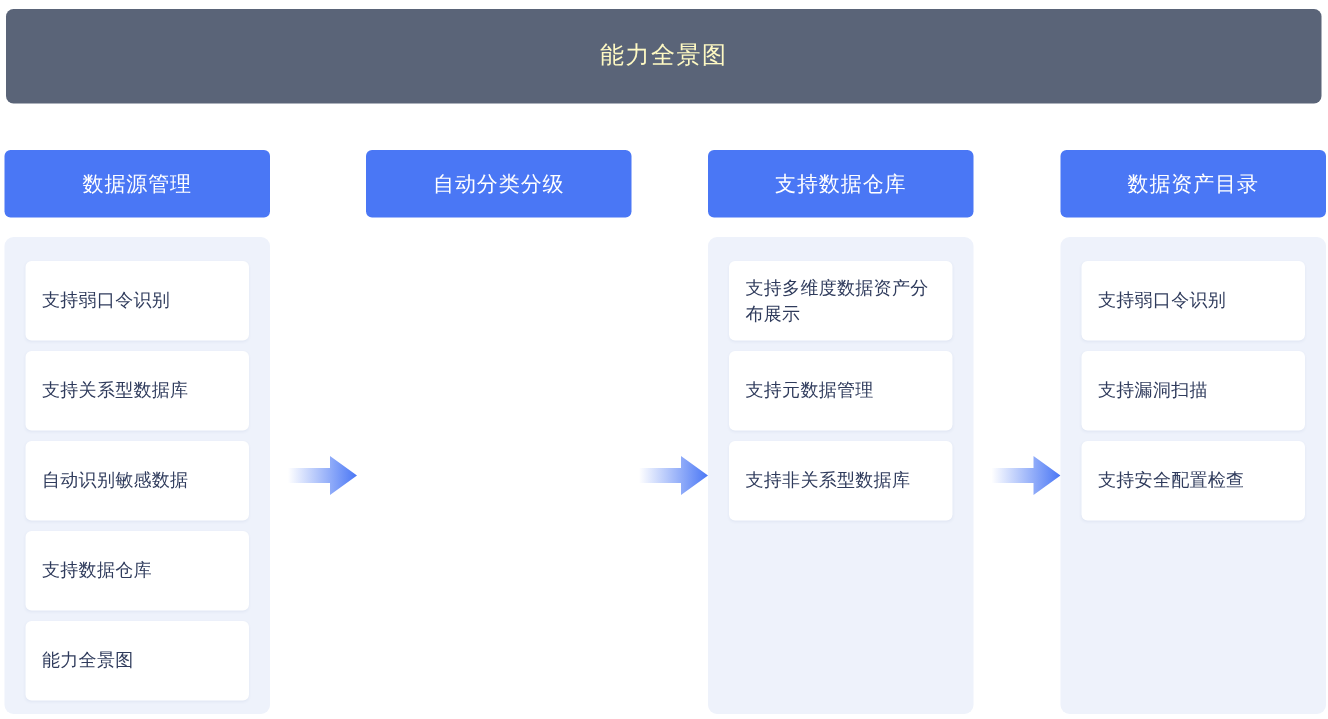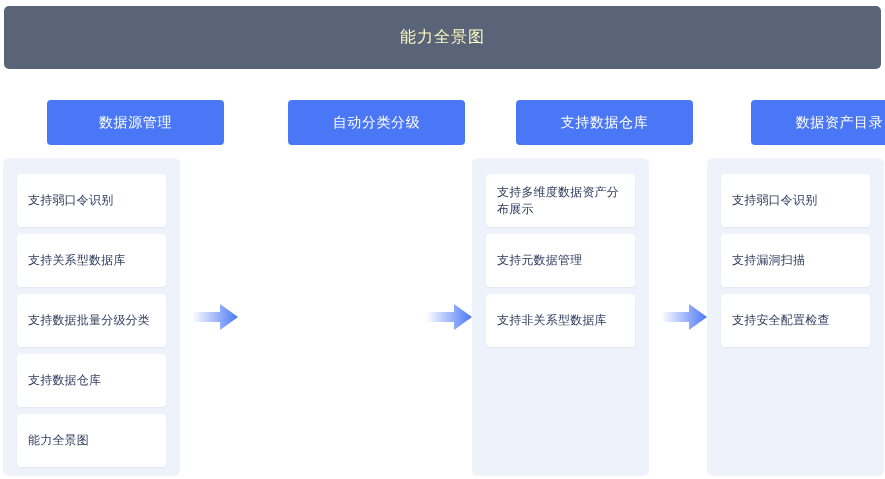--- a/index.html
+++ b/index.html
@@ -64,21 +64,20 @@
 
   .col-header {
     width: 100%;
     height: 45px;
     background: #4a77f5;
     border-radius: 4px;
     display: flex;
     align-items: center;
     justify-content: center;
     box-sizing: border-box;
-    margin-left: 44px;
   }
   .col-header-label {
     color: #ffffff;
     font-size: 14px;
     letter-spacing: 0.6px;
   }
 
   .col-body {
     position: absolute;
     left: 0;
@@ -139,21 +138,21 @@
         <span class="col-header-label">数据源管理</span>
       </div>
       <div class="col-body">
         <div class="card">
           <span class="card-label">支持弱口令识别</span>
         </div>
         <div class="card">
           <span class="card-label">支持关系型数据库</span>
         </div>
         <div class="card">
-          <span class="card-label">支持数据批量分级分类</span>
+          <span class="card-label">自动识别敏感数据</span>
         </div>
         <div class="card">
           <span class="card-label">支持数据仓库</span>
         </div>
         <div class="card">
           <span class="card-label">能力全景图</span>
         </div>
       </div>
     </div>
 

